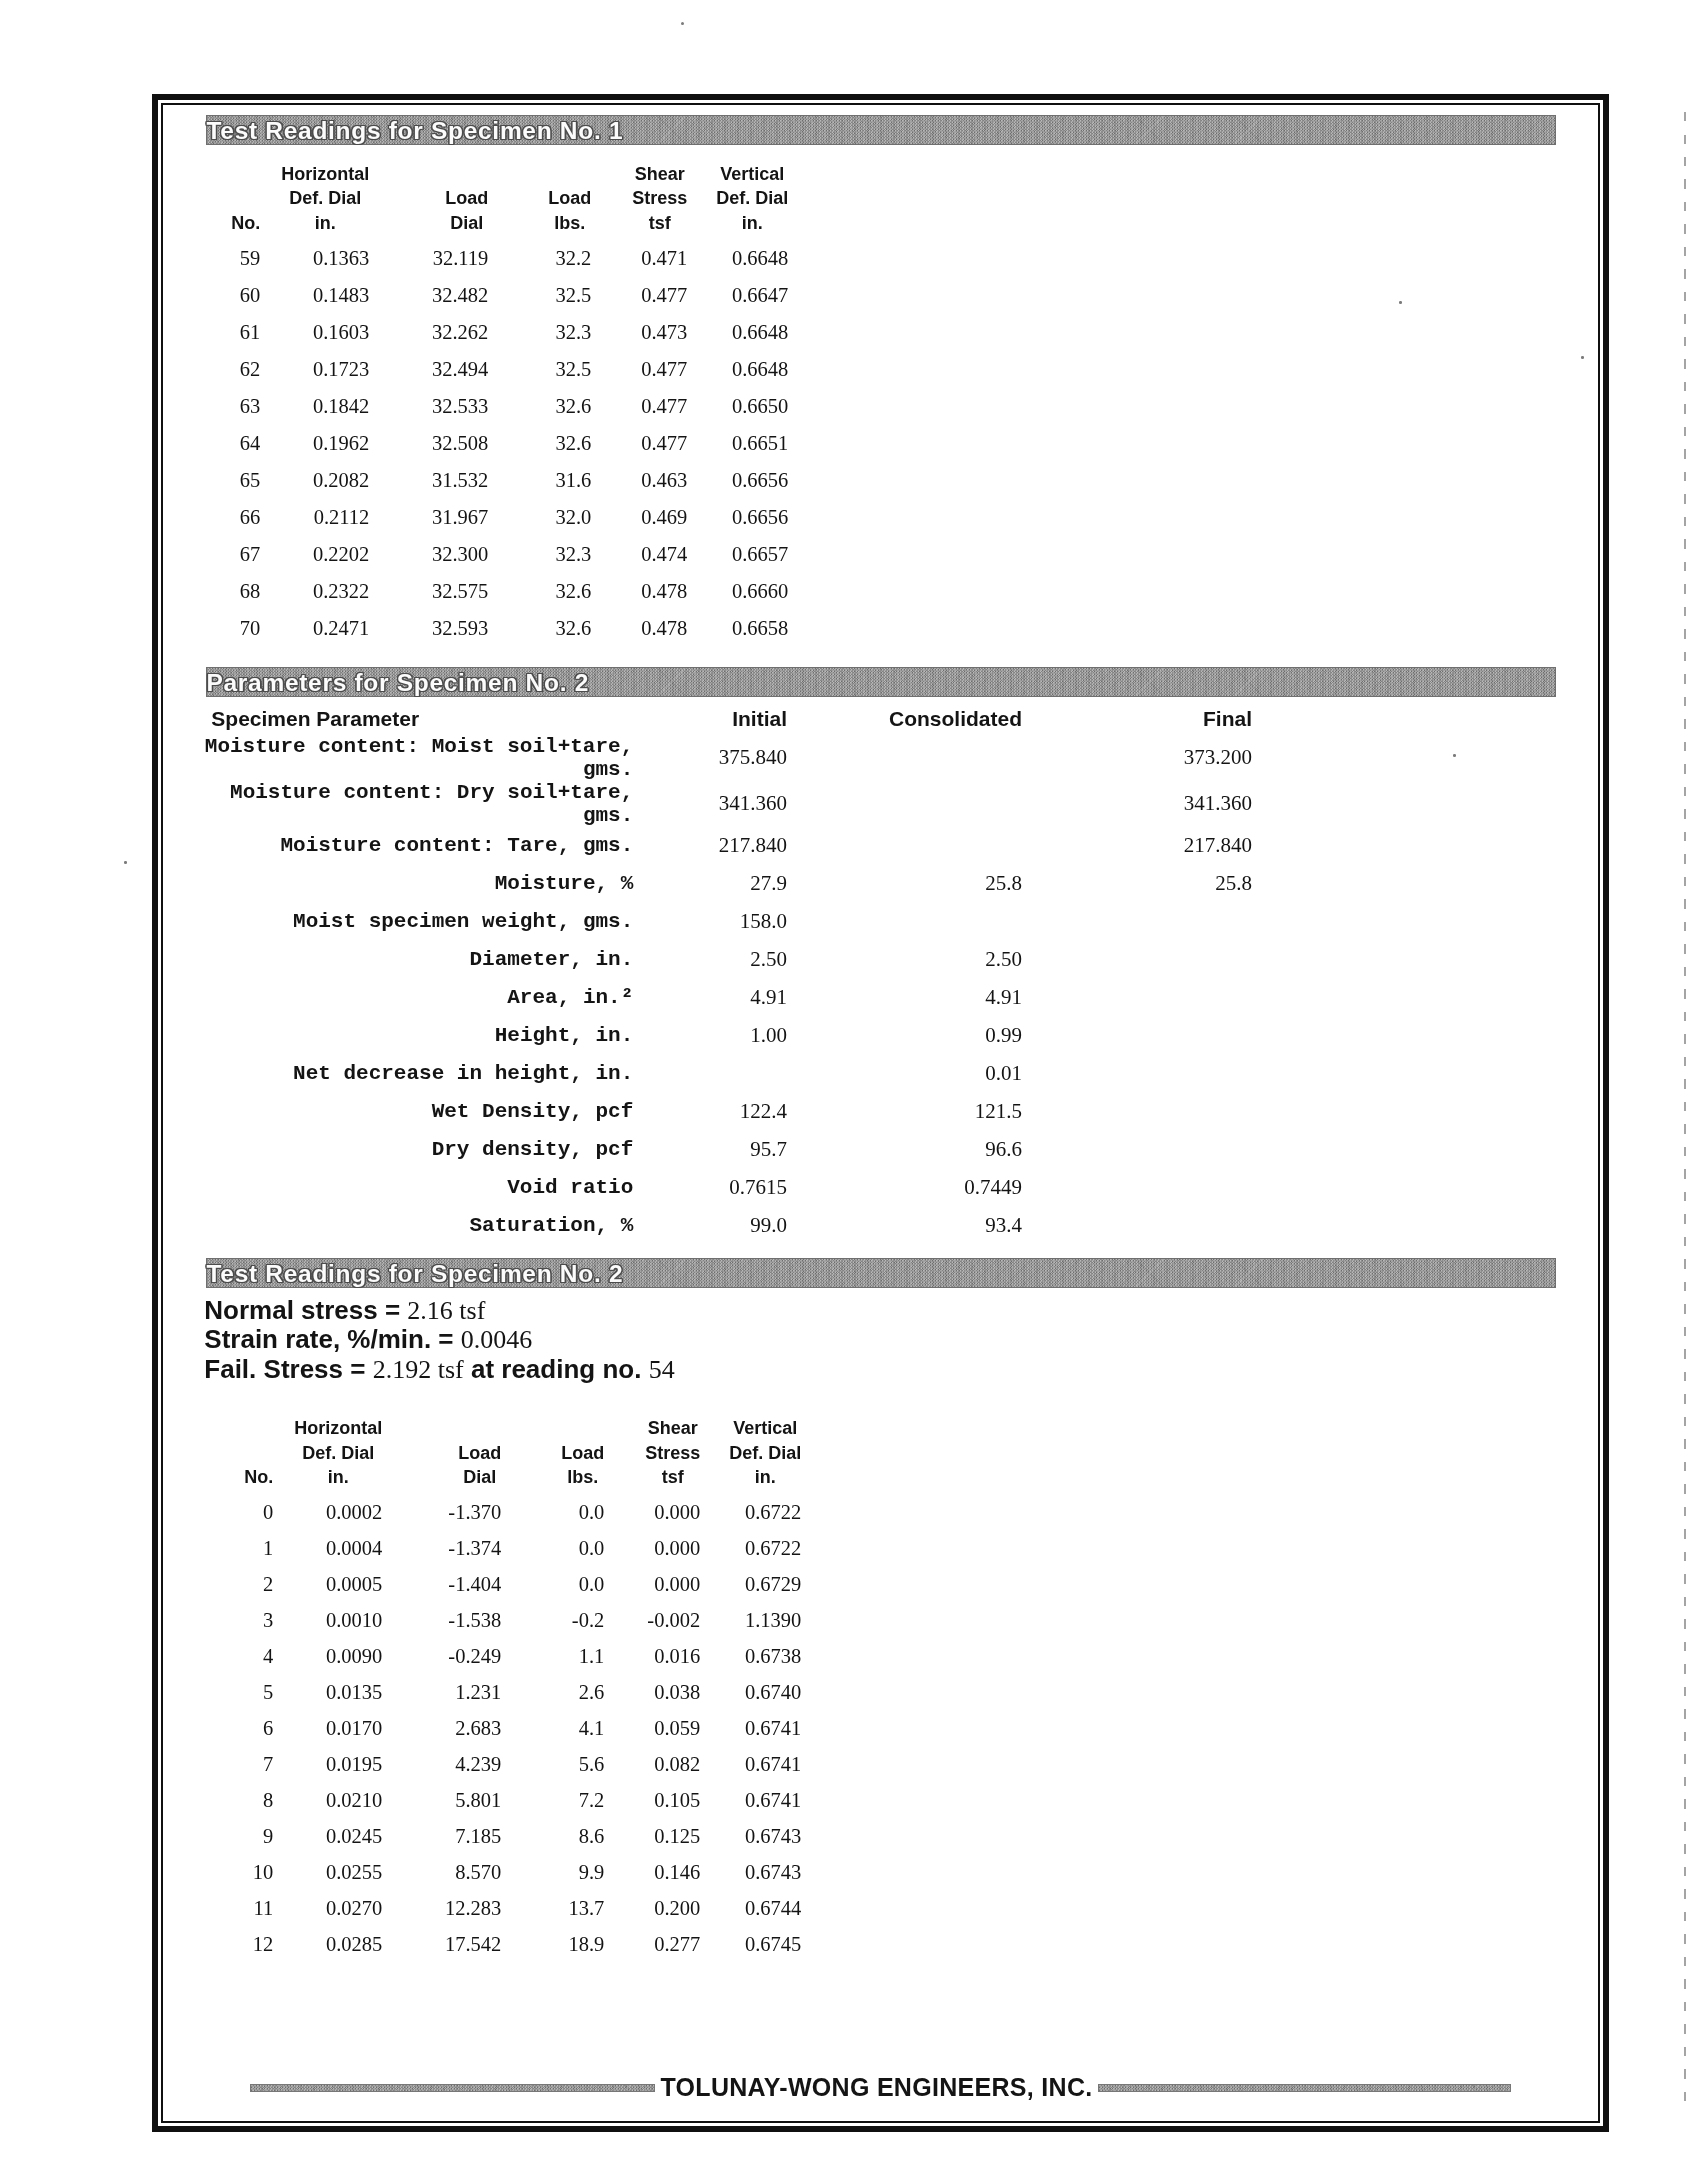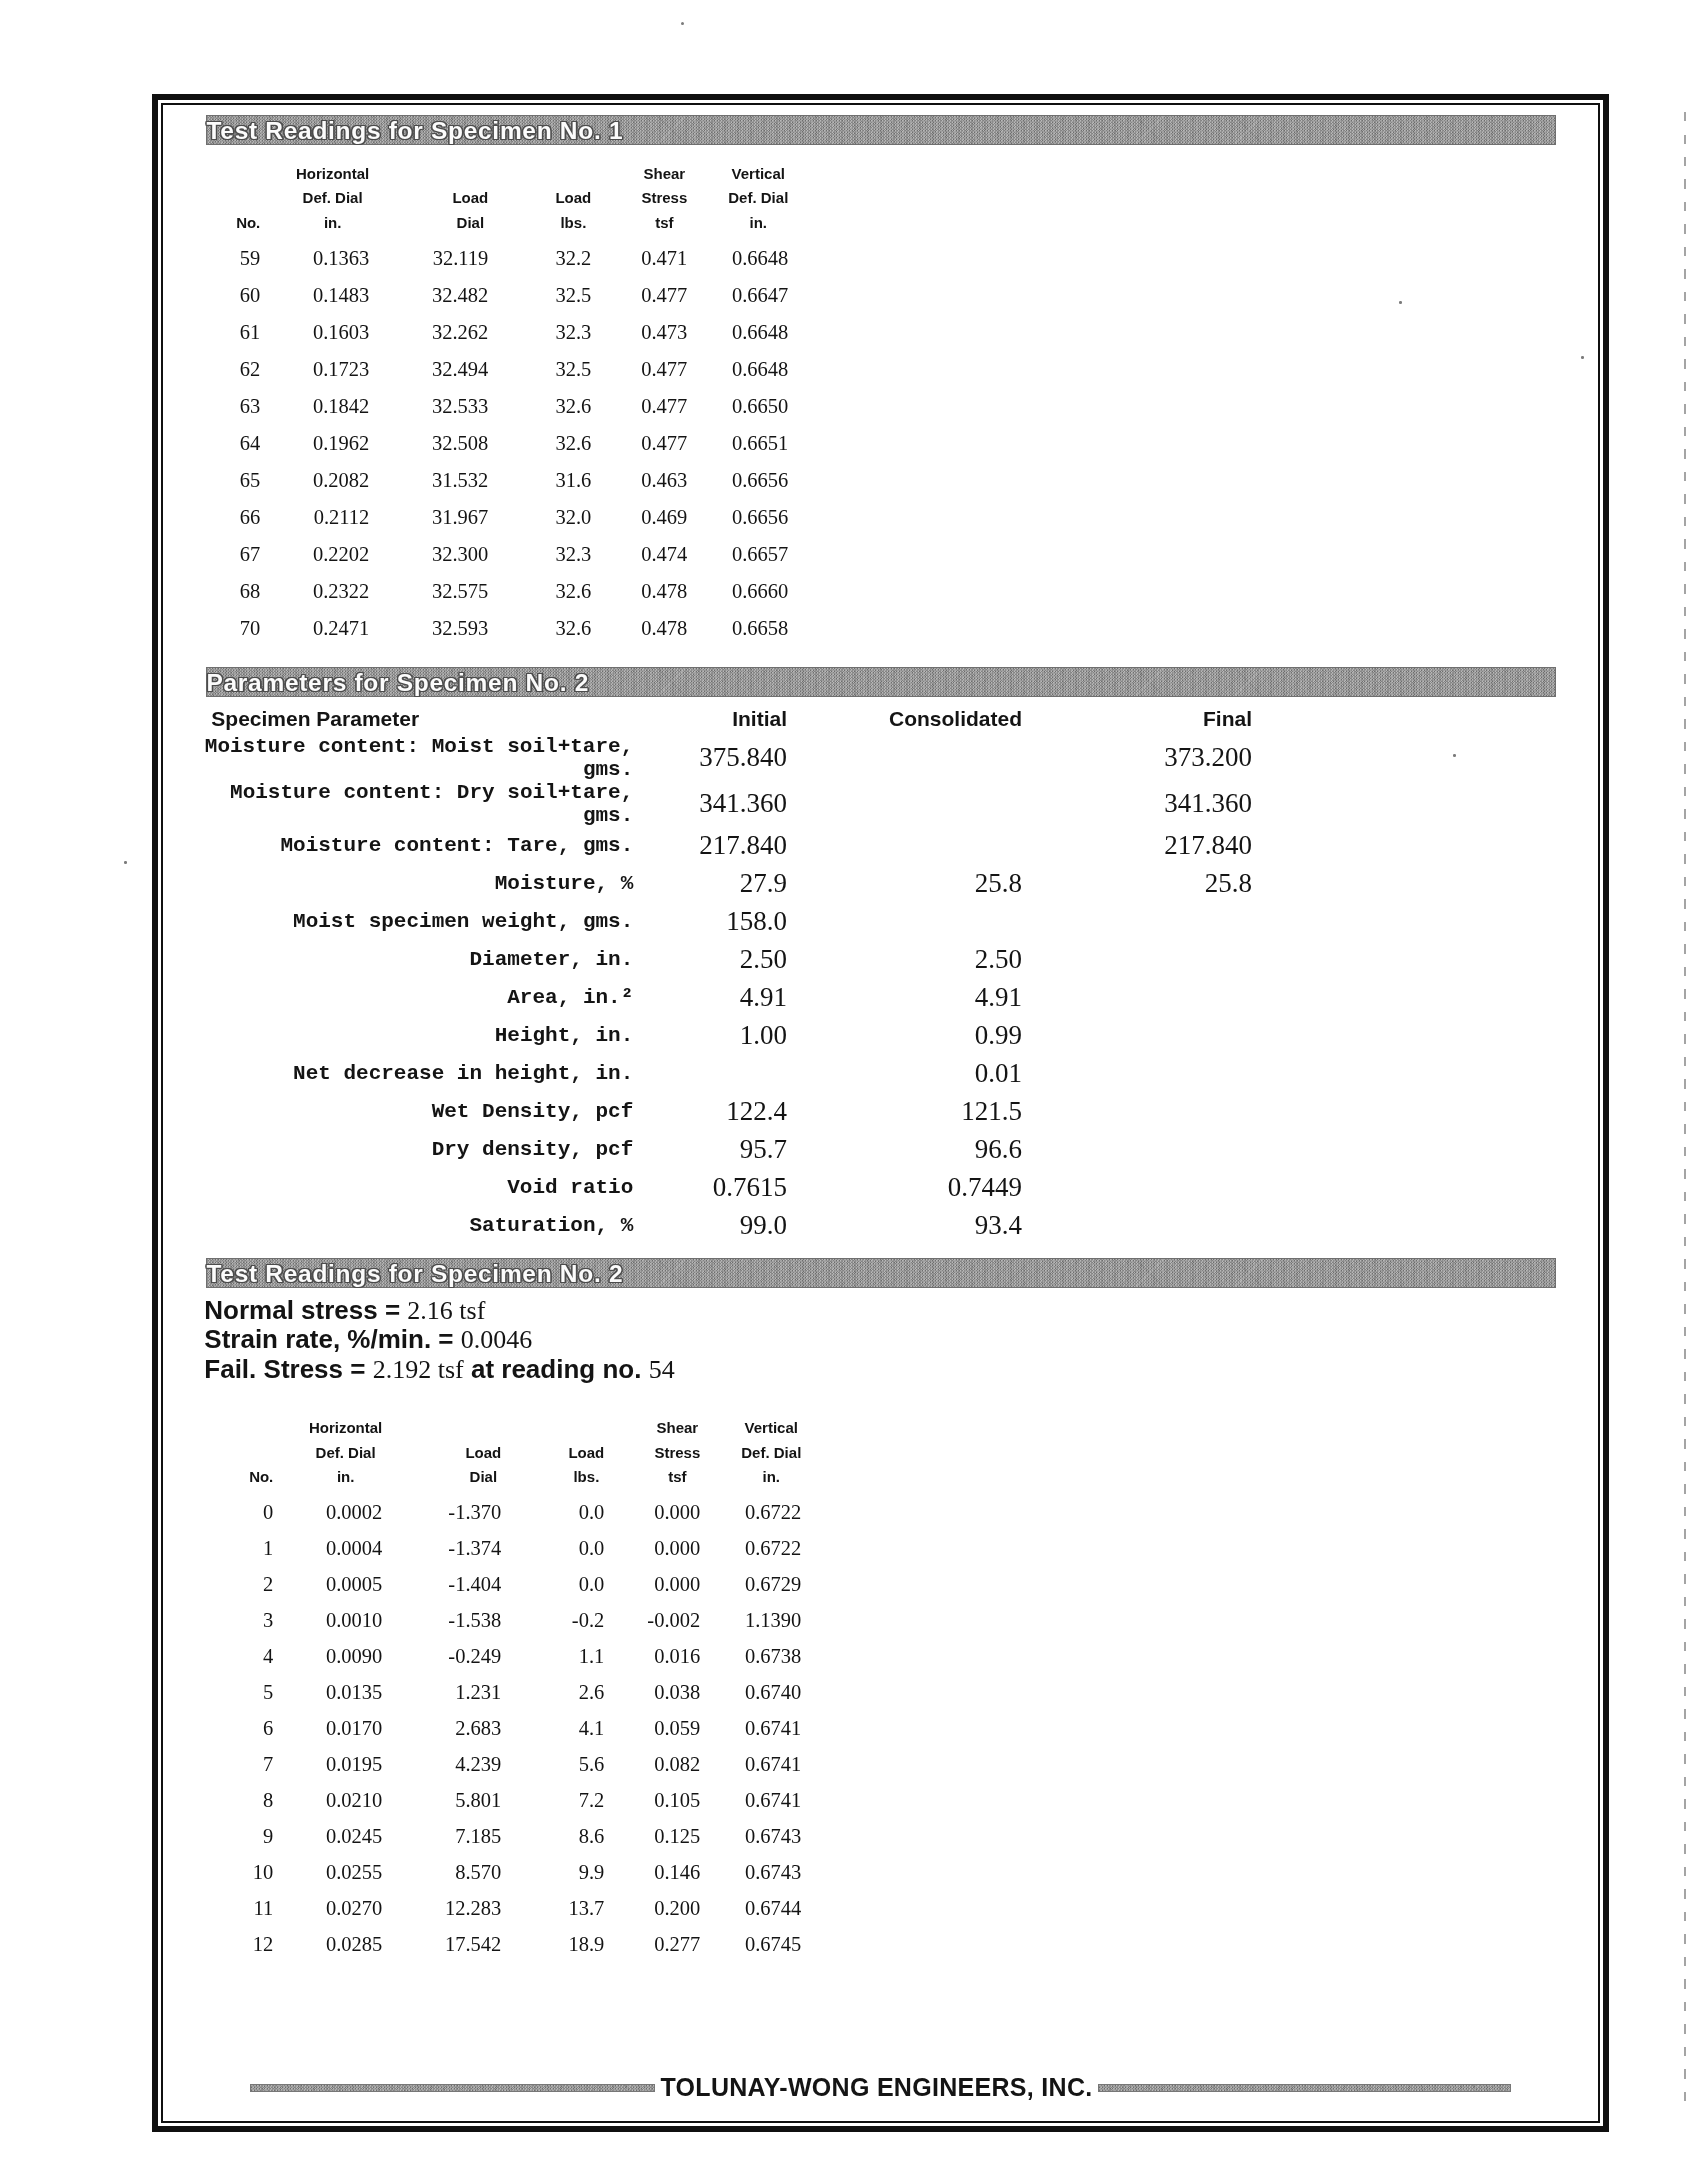--- a/index.html
+++ b/index.html
@@ -58,21 +58,21 @@
   table { border-collapse: collapse; table-layout: fixed; }
   table.readings { margin-left: 37px; margin-top: 17px; }
   table.readings.t2 { margin-left: 50px; margin-top: 32px; }
   table.readings col.c0 { width: 64px; }
   table.readings col.c1 { width: 109px; }
   table.readings col.c2 { width: 119px; }
   table.readings col.c3 { width: 103px; }
   table.readings col.c4 { width: 96px; }
   table.readings col.c5 { width: 101px; }
   table.readings th {
-    font-size: 15px; font-weight: bold; line-height: 24.5px;
+    font-size: 18px; font-weight: bold; line-height: 24.5px;
     vertical-align: bottom; text-align: right;
     padding: 0 4px 5.3px 0;
   }
   .th-stack { display: inline-block; text-align: center; white-space: pre-line; }
   table.readings td {
     font-family: "Liberation Serif", serif;
     font-size: 20.5px;
     text-align: right;
     padding-right: 4px;
     height: 37px;
@@ -88,21 +88,21 @@
   table.params th {
     font-size: 21px; font-weight: bold;
     height: 32px; vertical-align: middle;
     text-align: right; padding-right: 1.3px;
   }
   table.params th.p-label-h { text-align: left; padding-left: 8px; }
   table.params td { height: 38px; }
   td.p-label { font-size: 21px; font-weight: bold; text-align: right; padding-left: 1.3px; font-family: Liberation Mono, monospace; }
   td.p-val {
     font-family: "Liberation Serif", serif;
-    font-size: 27px; text-align: right; padding-right: 1.3px;
+    font-size: 21px; text-align: right; padding-right: 1.3px;
   }
 
   
   .info { margin: 8px 0 0 41px; }
   .info-line { font-size: 26px; line-height: 28.4px; font-weight: bold; }
   .info-line .val { font-family: "Liberation Serif", serif; font-weight: normal; }
 
   
   .footer {
     position: absolute; left: 0; right: 0; bottom: 18.5px;

